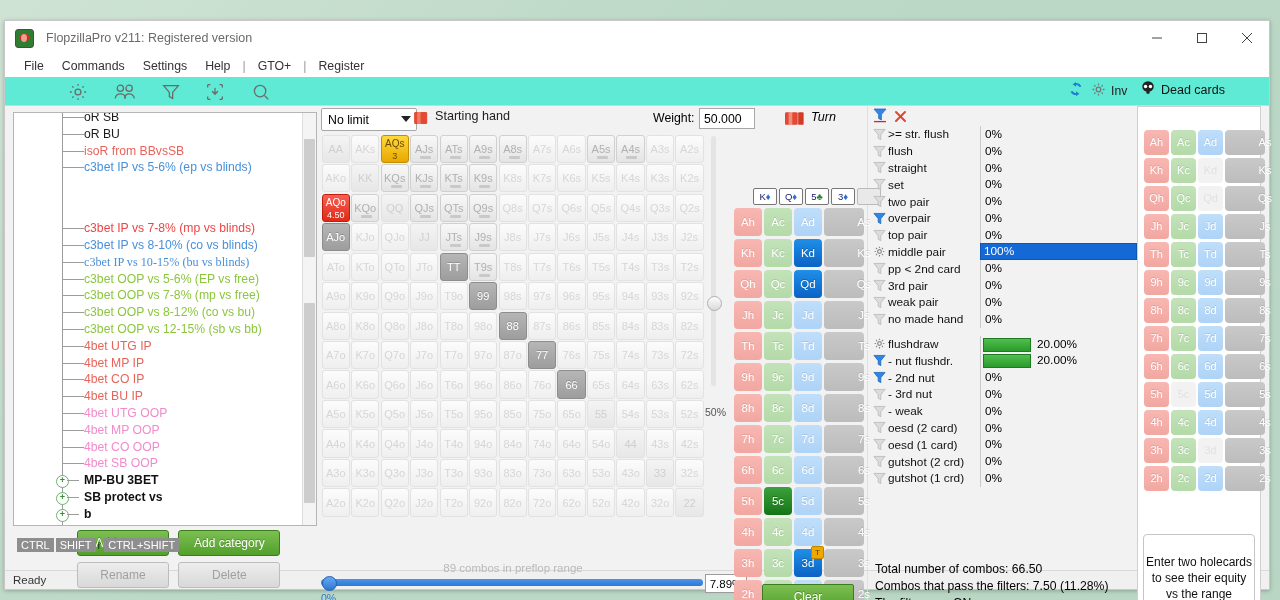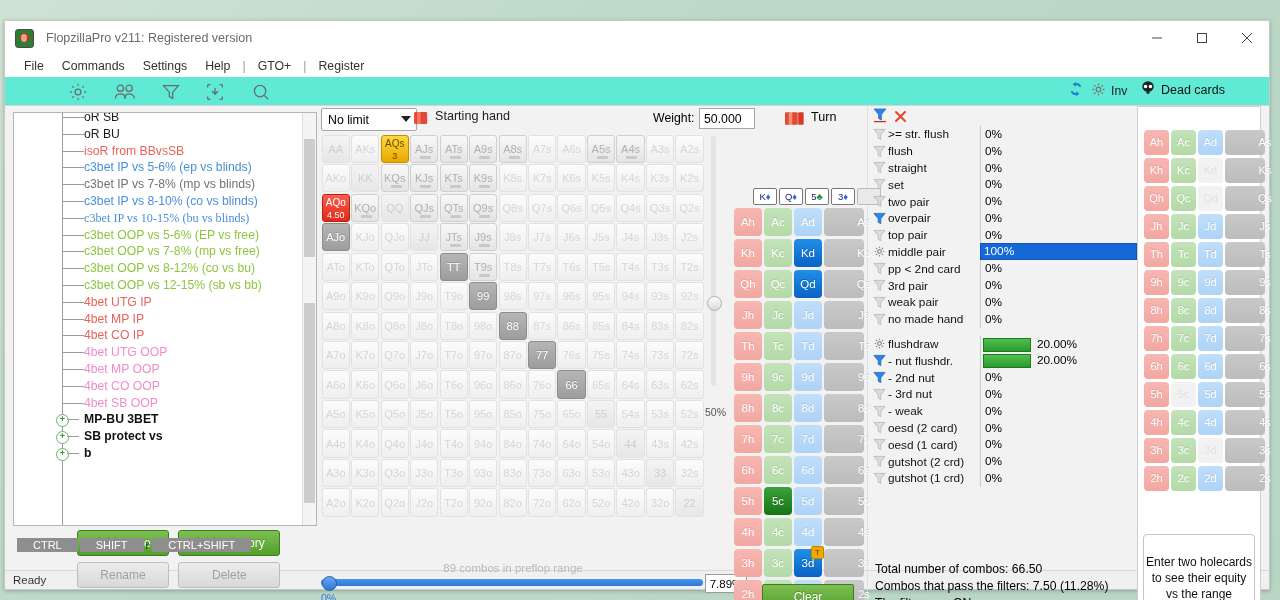--- a/index.html
+++ b/index.html
@@ -45,21 +45,21 @@
   .trow.top .plus{position:absolute;left:42px;top:3px;width:11px;height:11px;border:1px solid #6ab46a;
     border-radius:50%;background:#fff;color:#3a8f3a;font-size:9px;line-height:9px;text-align:center;}
   .trow.top .dash{left:53px;width:12px;}
   .trow.top .lbl{margin-left:44px;}
   .vline{position:absolute;left:48px;top:0;bottom:0;width:1px;background:#9c9c9c;}
   .treescroll{position:absolute;right:0;top:0;width:13px;height:100%;background:#f4f4f4;border-left:1px solid #ddd;}
   .treethumb{position:absolute;right:1px;top:26px;width:11px;height:118px;background:#cdcdcd;border-radius:1px;}
   .treethumb2{position:absolute;right:1px;top:190px;width:11px;height:200px;background:#cdcdcd;border-radius:1px;}
   .tipbar{position:absolute;left:12px;bottom:18px;height:15px;display:flex;align-items:center;
     font-size:11px;color:#fff;z-index:6;}
-  .tipbar b{background:#8e8e8e;padding:1px 16px;font-weight:normal;margin-right:2px;text-align:right;}
+  .tipbar b{background:#8e8e8e;padding:1px 4px;font-weight:normal;margin-right:2px;text-align:right;}
   .tipbar i{font-style:normal;color:#222;margin-right:3px;}
   .lbtns{position:absolute;left:72px;top:424px;width:240px;}
   .btn{display:inline-block;text-align:center;border-radius:3px;font-size:12px;padding:5px 0;}
   .gbtn{background:linear-gradient(#7dbf52,#52a02b);border:1px solid #3c7d1f;color:#fff;
     text-shadow:0 -1px 0 rgba(0,0,0,.25);}
   .dbtn{background:linear-gradient(#ededed,#d8d8d8);border:1px solid #bdbdbd;color:#a0a0a0;}
   .circ{position:absolute;left:10px;top:80px;width:13px;height:13px;border-radius:50%;
     border:1px solid #9fbfd0;background:#fff;}
   
   .selwrap{position:absolute;left:316px;top:2px;}
@@ -100,21 +100,21 @@
   .hknob{position:absolute;left:1px;top:0;width:13px;height:13px;border-radius:50%;
     background:linear-gradient(#6aa9f0,#2c78d6);border:1px solid #2060ad;}
   .pct0{position:absolute;left:316px;top:486px;font-size:10.5px;color:#2c78d6;}
   .pctbox{position:absolute;left:700px;top:468px;width:40px;height:17px;border:1px solid #9c9c9c;
     background:#fff;font-size:11.5px;display:flex;align-items:center;justify-content:center;}
   .qbtns{position:absolute;left:318px;top:503px;display:flex;gap:7px;}
   .qbtn{width:68px;text-align:center;padding:5px 0;font-size:11.8px;border-radius:3px;
     background:linear-gradient(#7dbf52,#52a02b);border:1px solid #3c7d1f;color:#fff;
     text-shadow:0 -1px 0 rgba(0,0,0,.25);}
   
-  .turnlbl{position:absolute;left:806px;top:4px;font-size:12.6px;}
+  .turnlbl{position:absolute;left:806px;top:4px;font-size:12.6px;font-style:italic;}
   .turnicon{position:absolute;left:780px;top:5px;}
   .bslots{position:absolute;left:748px;top:82px;display:flex;gap:2px;}
   .bslot{width:22px;height:15px;border:1px solid #777;background:#fff;border-radius:2px;
     font-size:9.5px;display:flex;align-items:center;justify-content:center;color:#1a1a6e;}
   .bslot.empty{background:#e9e9e9;border-color:#bbb;}
   .bslot .s-d{color:#2d6fd0;}
   .bslot .s-c{color:#1e8a2e;}
   .cardgrid{position:absolute;left:728px;top:100px;}
   .crow{display:flex;}
   .card{width:28px;height:28px;margin:1.5px 1px;border-radius:4px;display:flex;align-items:center;
@@ -262,30 +262,31 @@
 
     <div class="circ"></div>
 
     <div class="treewrap">
       <div class="vline"></div>
       <div class="treeinner" id="tree-rows">
           <div class="trow" style="color: rgb(26, 26, 26);"><span class="dash"></span><span class="lbl">oR SB</span></div>
           <div class="trow" style="color: rgb(26, 26, 26);"><span class="dash"></span><span class="lbl">oR BU</span></div>
           <div class="trow" style="color: rgb(232, 100, 90);"><span class="dash"></span><span class="lbl">isoR from BBvsSB</span></div>
           <div class="trow" style="color: rgb(74, 144, 217);"><span class="dash"></span><span class="lbl">c3bet IP vs 5-6% (ep vs blinds)</span></div>
-          <div class="trow" style="color: #737373;"><span class="dash"></span><span class="lbl">c3bet IP vs 7-8% (mp vs blinds)</span></div>
+          <div class="trow" style="color: #ef4444; margin-top: 44px;"><span class="dash"></span><span class="lbl">c3bet IP vs 7-8% (mp vs blinds)</span></div>
           <div class="trow" style="color: rgb(74, 144, 217);"><span class="dash"></span><span class="lbl">c3bet IP vs 8-10% (co vs blinds)</span></div>
           <div class="trow" style="color: rgb(74, 144, 217); font-family: Liberation Serif, serif;"><span class="dash"></span><span class="lbl">c3bet IP vs 10-15% (bu vs blinds)</span></div>
           <div class="trow" style="color: rgb(140, 198, 63);"><span class="dash"></span><span class="lbl">c3bet OOP vs 5-6% (EP vs free)</span></div>
           <div class="trow" style="color: rgb(140, 198, 63);"><span class="dash"></span><span class="lbl">c3bet OOP vs 7-8% (mp vs free)</span></div>
           <div class="trow" style="color: rgb(140, 198, 63);"><span class="dash"></span><span class="lbl">c3bet OOP vs 8-12% (co vs bu)</span></div>
           <div class="trow" style="color: rgb(140, 198, 63);"><span class="dash"></span><span class="lbl">c3bet OOP vs 12-15% (sb vs bb)</span></div>
           <div class="trow" style="color: rgb(232, 100, 90);"><span class="dash"></span><span class="lbl">4bet UTG IP</span></div>
           <div class="trow" style="color: rgb(232, 100, 90);"><span class="dash"></span><span class="lbl">4bet MP IP</span></div>
           <div class="trow" style="color: rgb(232, 100, 90);"><span class="dash"></span><span class="lbl">4bet CO IP</span></div>
+          <div class="trow" style="color: rgb(232, 100, 90);"><span class="dash"></span><span class="lbl">4bet BU IP</span></div>
           <div class="trow" style="color: rgb(240, 140, 204);"><span class="dash"></span><span class="lbl">4bet UTG OOP</span></div>
           <div class="trow" style="color: rgb(240, 140, 204);"><span class="dash"></span><span class="lbl">4bet MP OOP</span></div>
           <div class="trow" style="color: rgb(240, 140, 204);"><span class="dash"></span><span class="lbl">4bet CO OOP</span></div>
           <div class="trow" style="color: rgb(240, 140, 204);"><span class="dash"></span><span class="lbl">4bet SB OOP</span></div>
           <div class="trow top" style="color: rgb(17, 17, 17);"><span class="plus">+</span><span class="dash"></span><span class="lbl">MP-BU 3BET</span></div>
           <div class="trow top" style="color: rgb(17, 17, 17);"><span class="plus">+</span><span class="dash"></span><span class="lbl">SB protect vs</span></div>
           <div class="trow top" style="color: rgb(17, 17, 17);"><span class="plus">+</span><span class="dash"></span><span class="lbl">b</span></div>
         </div>
       <div class="treescroll">
         <div class="treethumb"></div>

